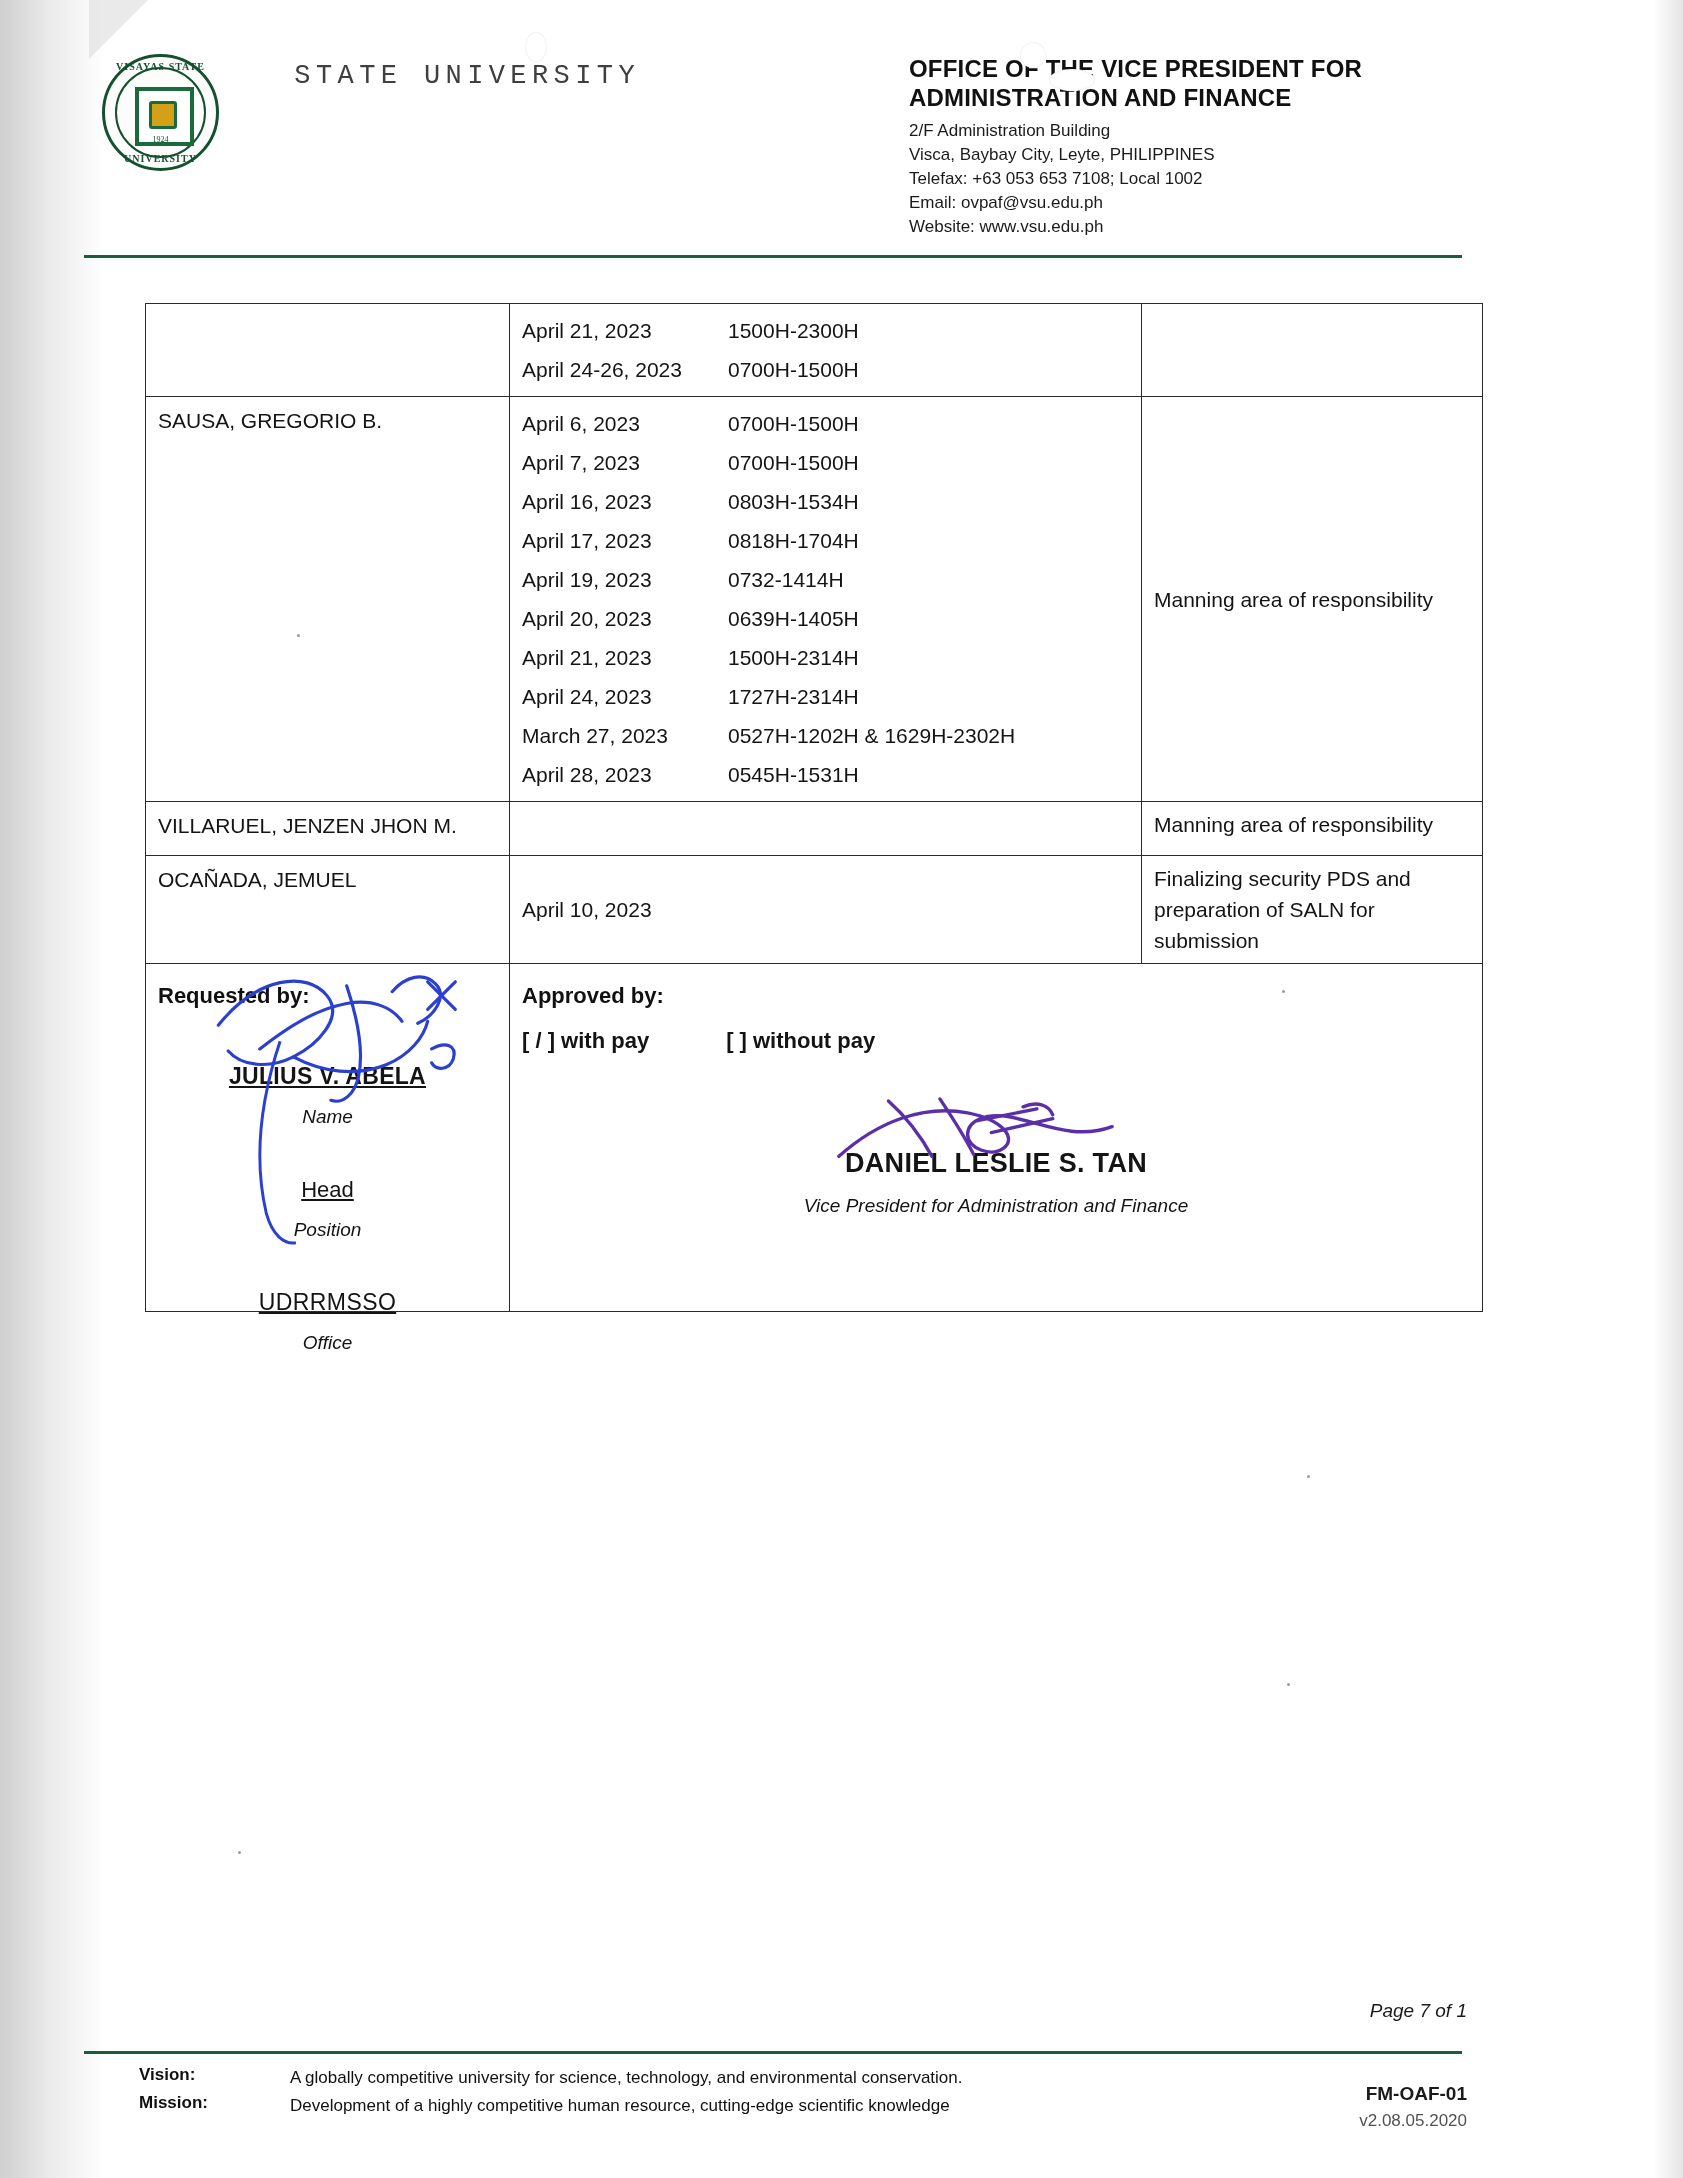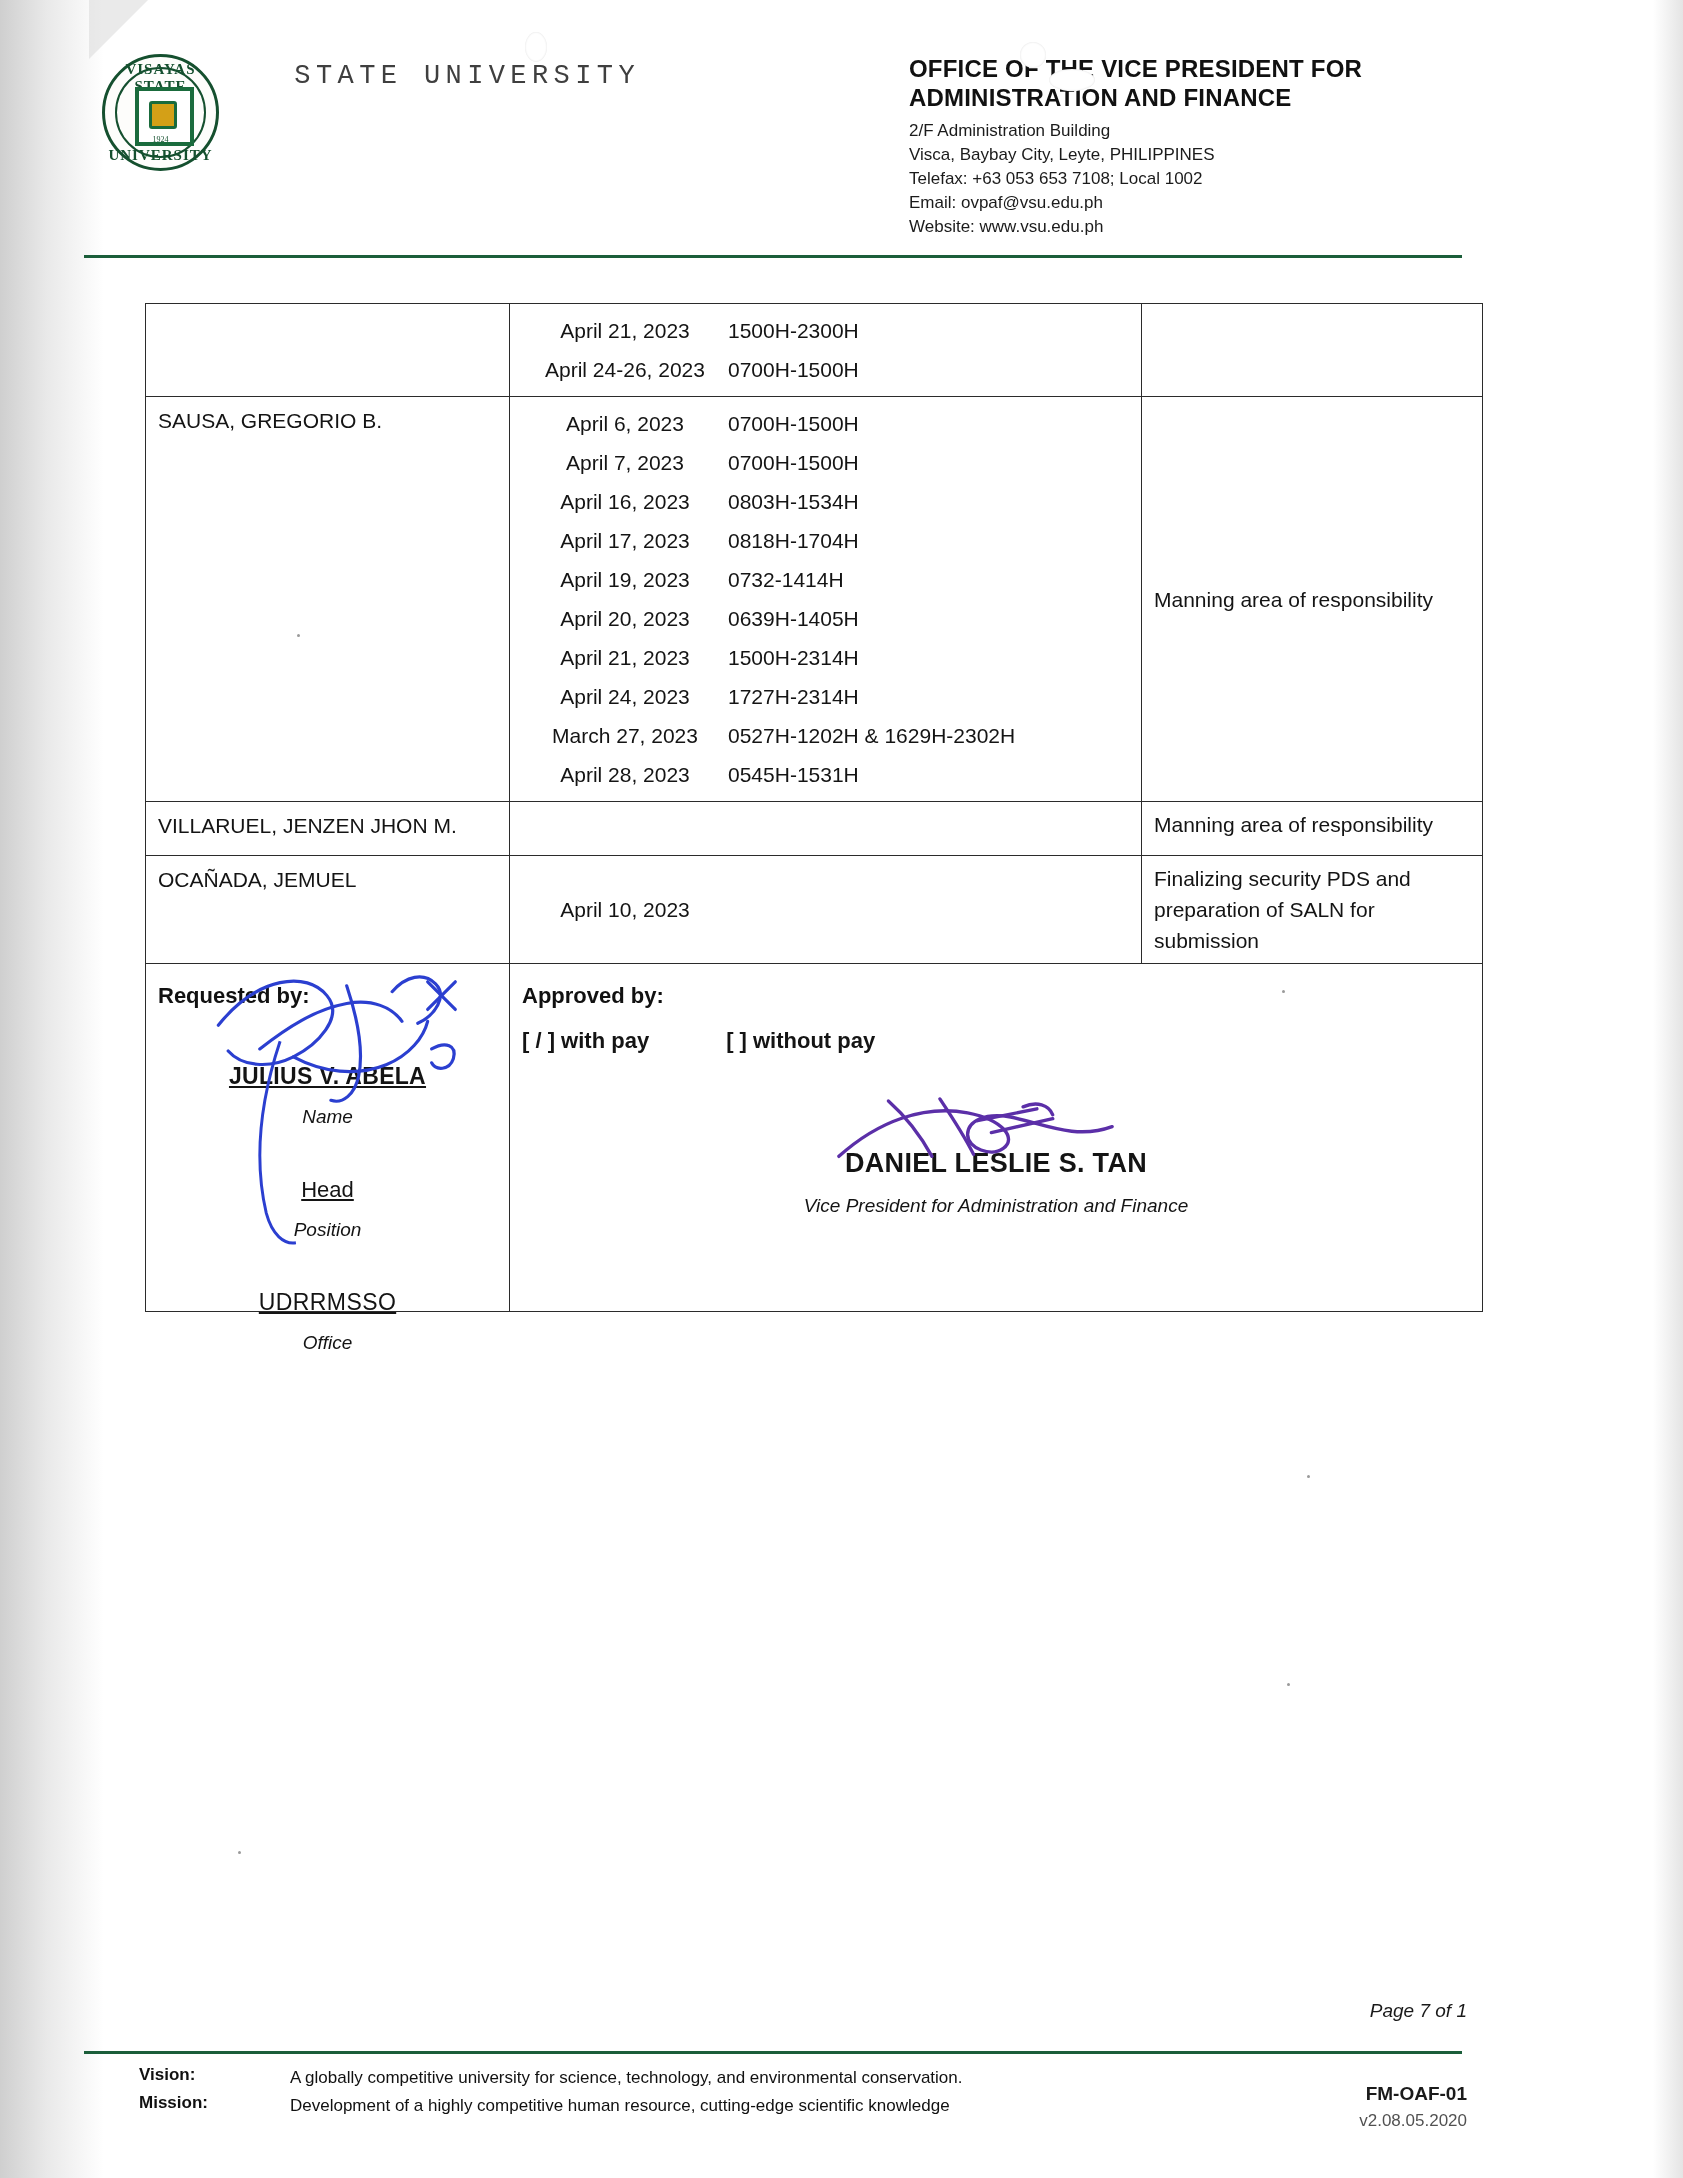--- a/index.html
+++ b/index.html
@@ -72,21 +72,21 @@
     background: #d4a017;
     border: 3px solid #1a6b3c;
     border-radius: 3px;
   }
   .logo-seal .seal-top-text,
   .logo-seal .seal-bot-text {
     position: absolute;
     left: 0; width: 117px;
     text-align: center;
     font-family: "Liberation Serif", serif;
-    font-size: 15px;
+    font-size: 10px;
     letter-spacing: 1px;
     color: #15502f;
     font-weight: bold;
   }
   .logo-seal .seal-top-text { top: 7px; }
   .logo-seal .seal-bot-text { bottom: 7px; }
   .logo-seal .seal-year {
     position: absolute;
     left: 0; width: 117px; text-align: center;
     bottom: 27px;
@@ -171,21 +171,20 @@
   .col-dates { width: 632px; }
   .col-reason{ width: 341px; }
 
   .row-line {
     display: flex;
   }
   .row-line .d-date {
     width: 206px;
     flex: 0 0 206px;
     white-space: nowrap;
-    text-align: center;
   }
   .row-line .d-time {
     white-space: nowrap;
   }
   .nm { line-height: 33px; }
   .reason-text { line-height: 31px; }
 
   
   .sig-row td { padding: 12px 12px 18px 12px; }
   .sig-left {

